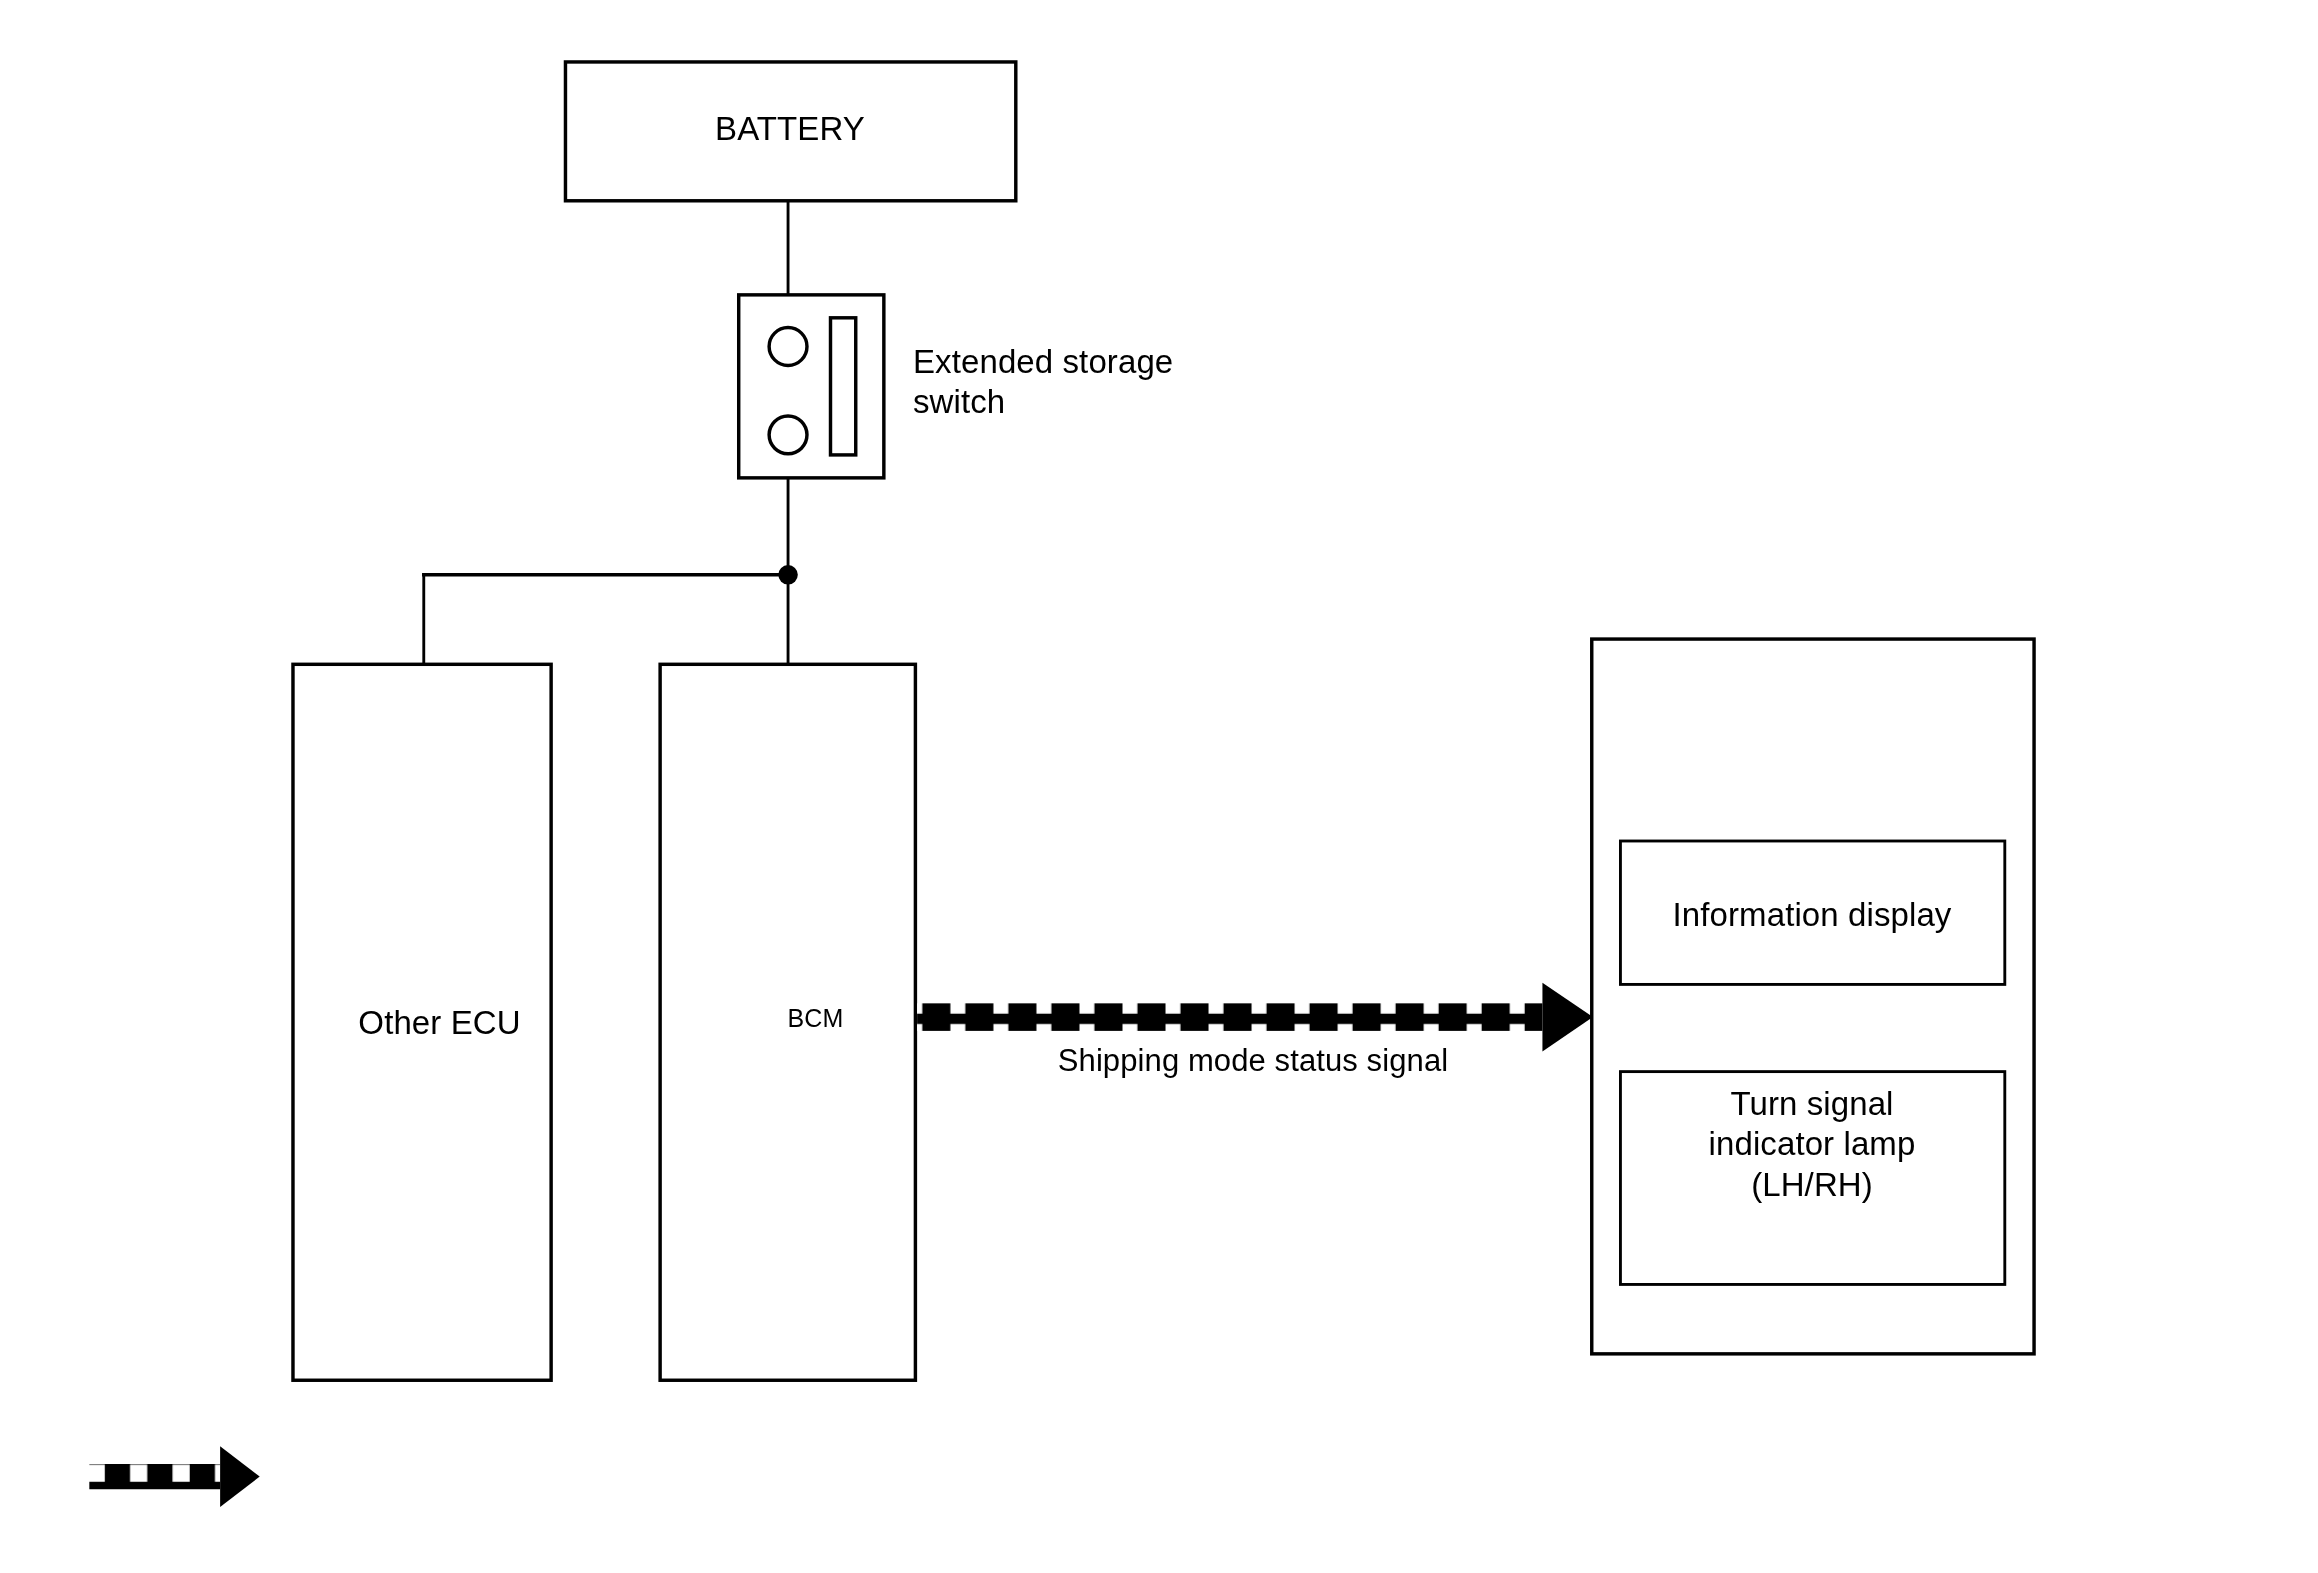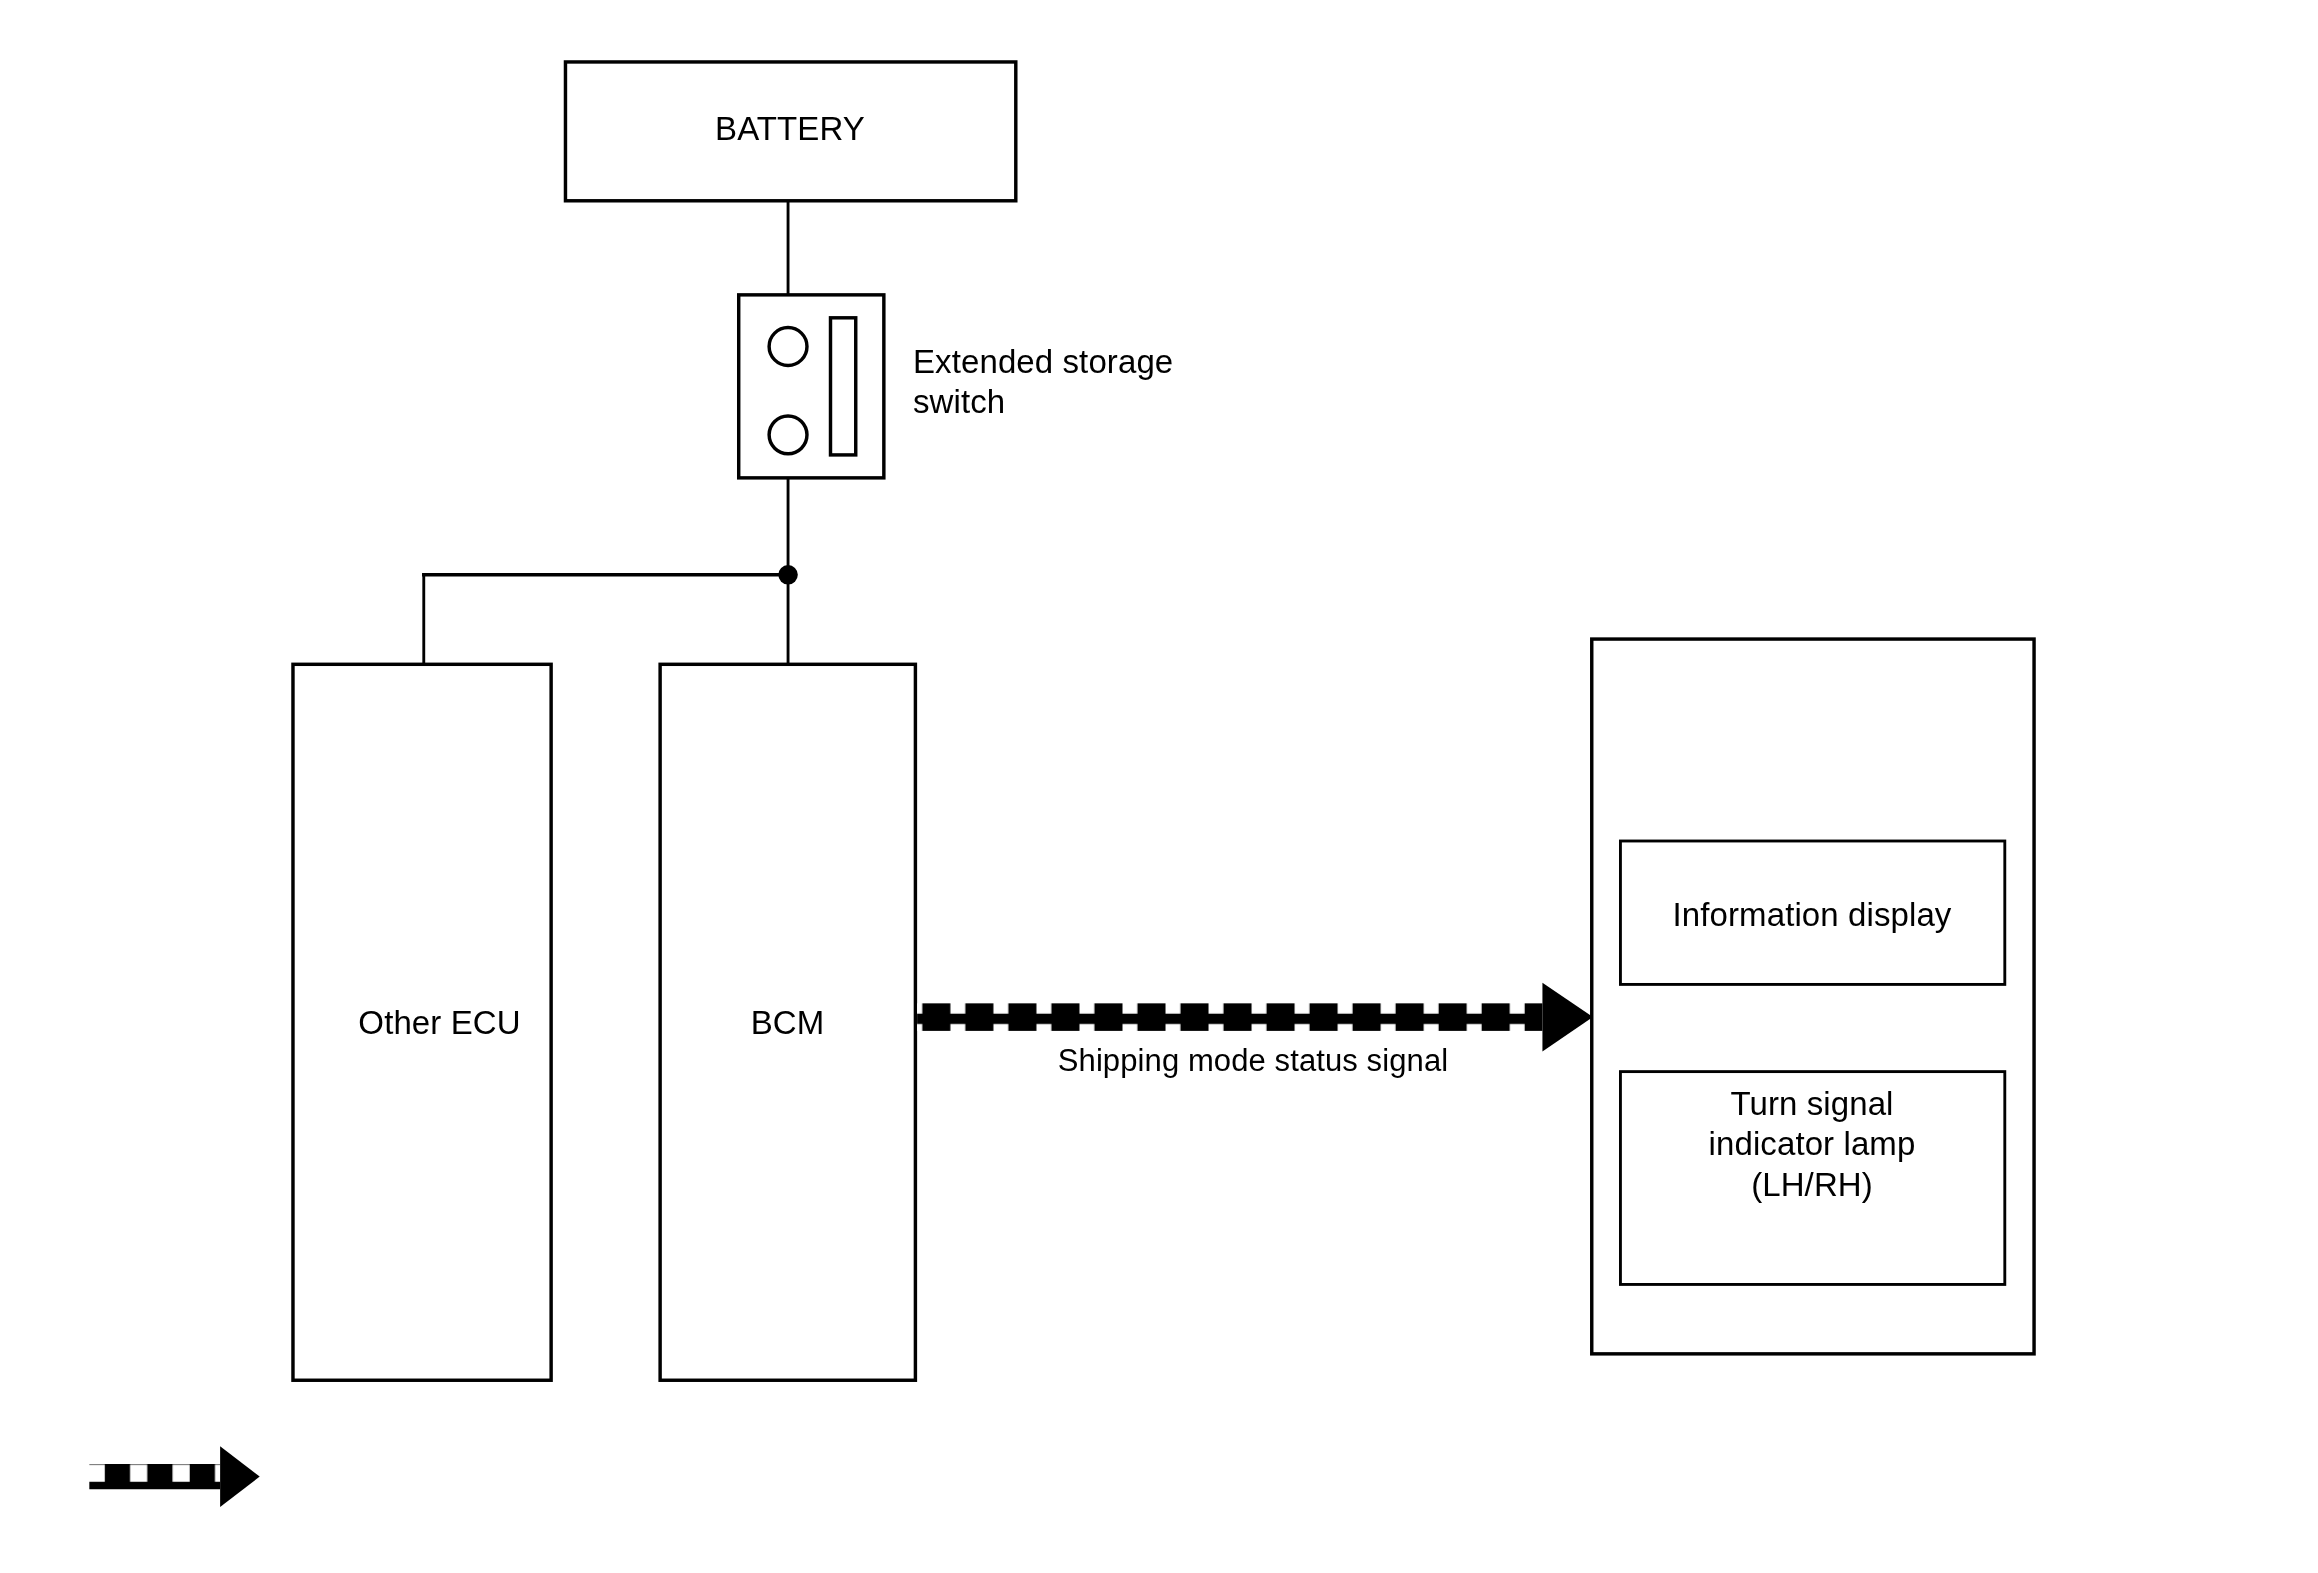--- a/index.html
+++ b/index.html
@@ -45,22 +45,22 @@
   }
   #switch-label {
     left: 913px; top: 342px;  width: 448px;
     font-size: 33px;
   }
   #other-ecu-label {
     left: 293px;  top: 1003px; width: 293px;
     font-size: 33px;
   }
   #bcm-label {
-    left: 660px; top: 1003px; width: 255px;
-    font-size: 33px;
+    left: 688px; top: 1003px; width: 255px;
+    font-size: 25px;
   }
   #comb-meter-label {
     left: 1592px; top: 714px; width: 442px;
     font-size: 33px;
   }
   #info-display-label {
     left: 1620px; top: 895px; width: 384px;
     font-size: 33px;
   }
   #turn-signal-label {

